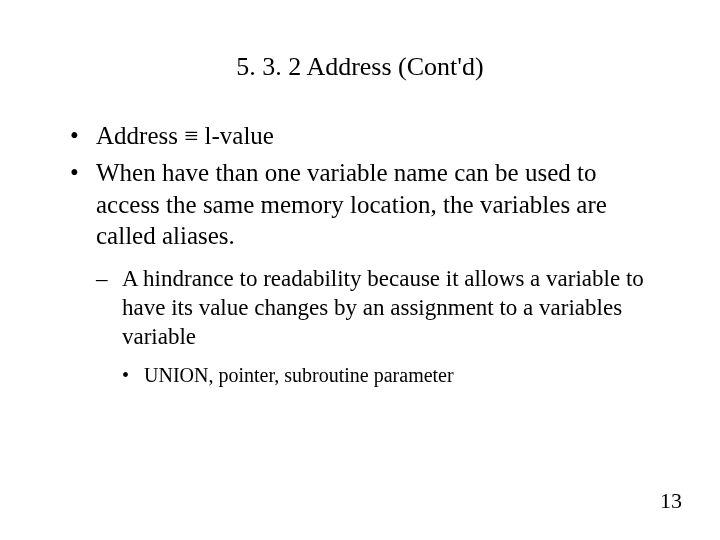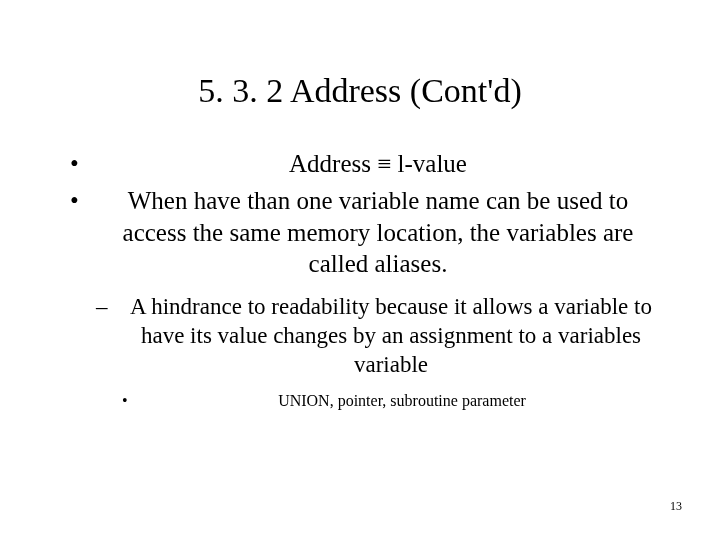--- a/index.html
+++ b/index.html
@@ -12,37 +12,36 @@
     color: #000000;
   }
   .slide {
     position: relative;
     width: 720px;
     height: 540px;
     box-sizing: border-box;
   }
   .title {
     text-align: center;
-    font-size: 34px;
-    padding-top: 72px;
+    font-size: 26px;
+    padding-top: 52px;
     padding-bottom: 18px;
     font-weight: normal;
   }
   ul.level1 {
     margin: 20px 60px 0 70px;
     padding: 0;
     list-style: none;
     font-size: 25px;
     line-height: 1.25;
   }
   ul.level1 > li {
     position: relative;
     padding-left: 26px;
     margin-bottom: 6px;
-    text-align: center;
   }
   ul.level1 > li::before {
     content: "•";
     position: absolute;
     left: 0;
     top: 0;
     font-size: 25px;
   }
   ul.level2 {
     margin: 14px 0 0 0;
@@ -59,38 +58,38 @@
   ul.level2 > li::before {
     content: "–";
     position: absolute;
     left: 0;
     top: 0;
   }
   ul.level3 {
     margin: 12px 0 0 0;
     padding: 0;
     list-style: none;
-    font-size: 16px;
+    font-size: 20px;
     line-height: 1.25;
   }
   ul.level3 > li {
     position: relative;
     padding-left: 22px;
   }
   ul.level3 > li::before {
     content: "•";
     position: absolute;
     left: 0;
     top: 0;
   }
   .pagenum {
     position: absolute;
     right: 38px;
     bottom: 26px;
-    font-size: 12px;
+    font-size: 22px;
   }
 </style>
 </head>
 <body>
 
 <div class="slide">
   <div class="title">5. 3. 2 Address (Cont'd)</div>
 
   <ul class="level1">
     <li>

